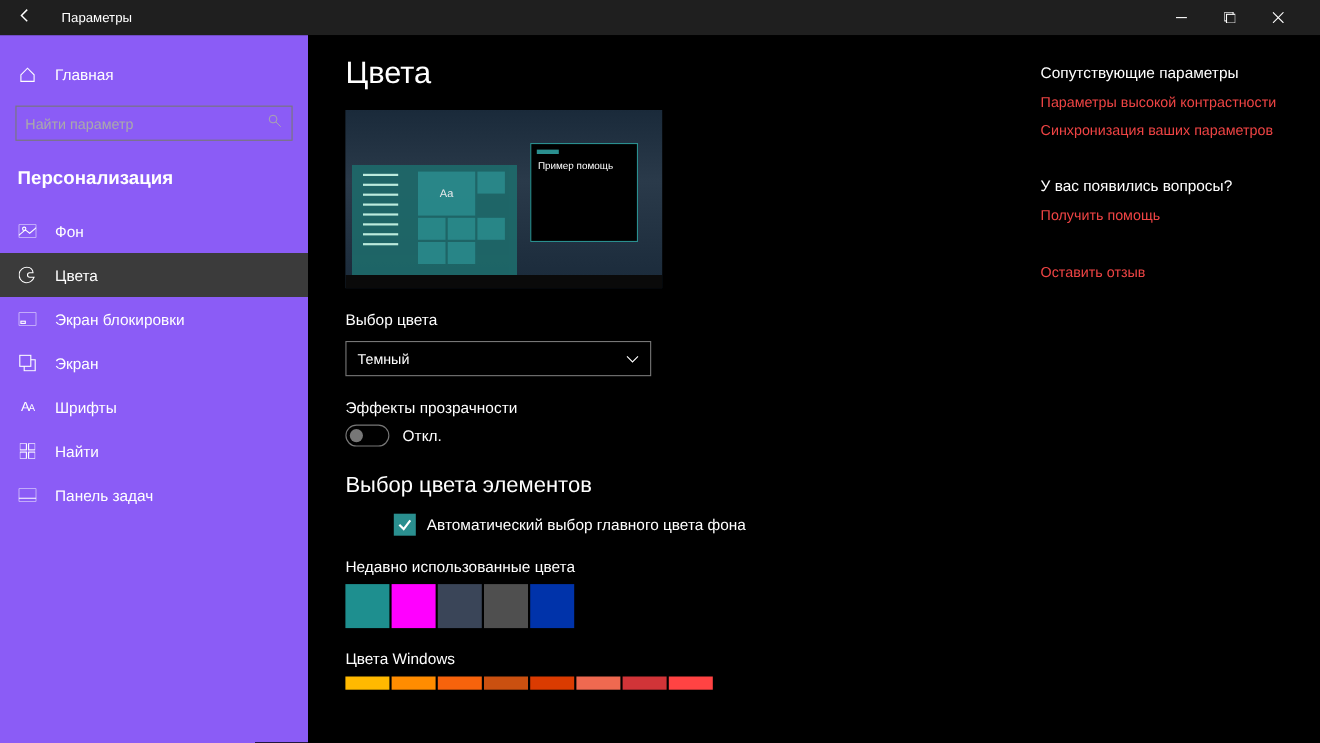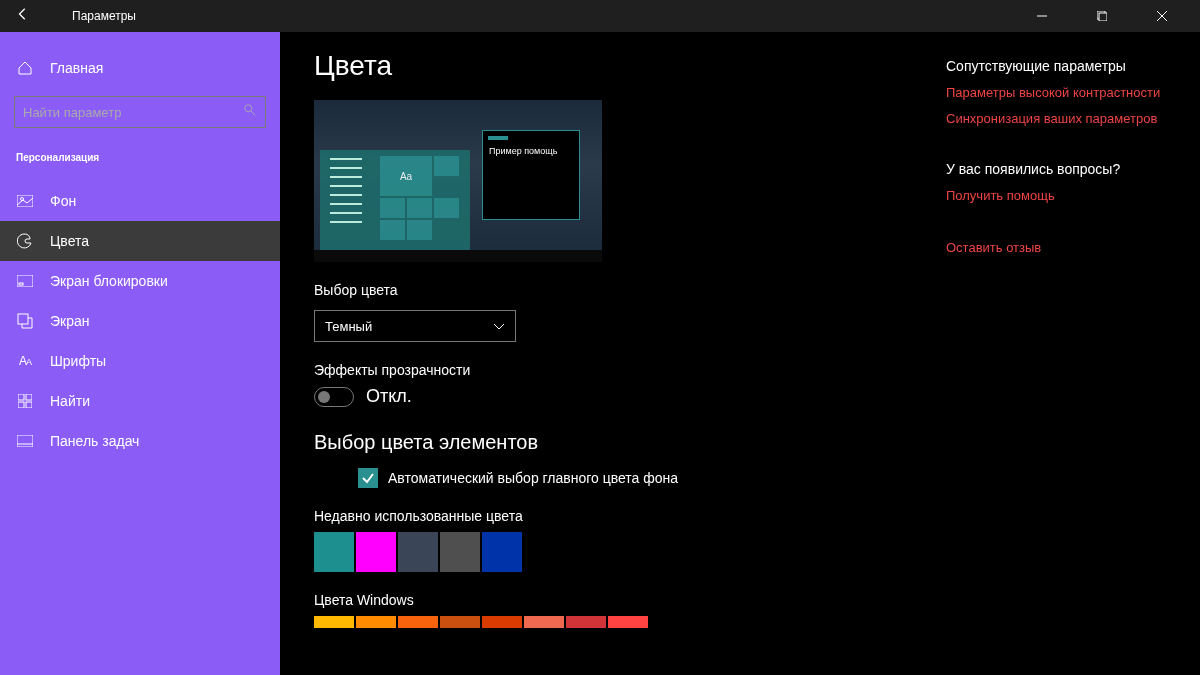--- a/index.html
+++ b/index.html
@@ -1,32 +1,32 @@
 <!DOCTYPE html>
 <html><head>
 <meta charset="utf-8">
 <style>
 * { margin: 0; padding: 0; box-sizing: border-box; font-family: "Segoe UI", -apple-system, sans-serif; }
 body { background: #000; color: #fff; width: 1200px; height: 675px; overflow: hidden; }
 
-.titlebar { height: 32px; display: flex; align-items: center; padding: 0 16px; background: #1f1f1f; gap: 16px; }
+.titlebar { height: 32px; display: flex; align-items: center; padding: 0 16px; background: #1f1f1f; }
 .titlebar .back { width: 24px; color: #fff; cursor: pointer; }
 .titlebar .title { font-size: 12px; margin-left: 16px; }
 .titlebar .spacer { flex: 1; }
 .titlebar .winbtn { width: 44px; height: 32px; display: flex; align-items: center; justify-content: center; cursor: pointer; }
 
 .app { display: flex; height: calc(100% - 32px); }
 .sidebar { width: 280px; background: #8b5cf6; padding: 16px 0; display: flex; flex-direction: column; }
 .sidebar .row { display: flex; align-items: center; height: 40px; padding: 0 16px; gap: 16px; cursor: pointer; font-size: 14px; color: #fff; }
 .sidebar .row.selected { background: #3b3b3b; }
 .sidebar .row .ico { width: 18px; height: 18px; display: flex; align-items: center; justify-content: center; flex-shrink: 0; }
 .searchbox { margin: 8px 14px 16px 14px; border: 1px solid #777; height: 32px; display: flex; align-items: center; padding: 0 8px; }
 .searchbox input { flex: 1; background: transparent; border: none; outline: none; color: #fff; font-size: 13px; }
 .searchbox input::placeholder { color: #aaa; }
-.section-title { font-size: 10px; font-weight: 600; padding: 8px 16px 18px 16px; color: #fff; }
+.section-title { font-size: 17px; font-weight: 600; padding: 8px 16px 18px 16px; color: #fff; }
 
 .main { flex: 1; background: #000; padding: 18px 34px; overflow: hidden; display: flex; }
 .content { flex: 1; max-width: 640px; }
 .rightcol { width: 220px; margin-left: 20px; font-size: 13px; }
 .rightcol h4 { font-size: 14px; font-weight: 400; margin-bottom: 10px; margin-top: 8px; }
 .rightcol a { color: #ef4444; text-decoration: none; display: block; margin-bottom: 8px; line-height: 1.35; cursor: pointer; }
 .rightcol .group { margin-bottom: 34px; }
 
 h1 { font-size: 28px; font-weight: 300; margin-bottom: 18px; }
 h2 { font-size: 20px; font-weight: 400; margin: 24px 0 14px 0; }
@@ -38,25 +38,25 @@
 .preview .startpanel .nav { width: 60px; padding: 8px 10px; }
 .preview .nav .line { height: 2px; background: #cfe; margin-bottom: 7px; width: 32px; }
 .preview .tiles { flex: 1; display: flex; flex-wrap: wrap; gap: 2px; padding: 6px 4px 6px 0; align-content: flex-start; }
 .preview .tile { background: #2a8f8f; }
 .preview .tile.big { width: 52px; height: 40px; display:flex; align-items:center; justify-content:center; font-size:10px; color:#fff; }
 .preview .tile.sm { width: 25px; height: 20px; }
 .preview .samplewin { position: absolute; right: 22px; top: 30px; width: 98px; height: 90px; background: #000; border: 1px solid #2a8f8f; }
 .preview .samplewin .wintitle { height: 4px; background: #2a8f8f; margin: 5px 5px 6px 5px; width: 20px; }
 .preview .samplewin .txt { font-size: 9px; padding: 0 6px; color: #fff; }
 
-.dropdown { width: 202px; height: 32px; border: 1px solid #777; display: flex; align-items: center; justify-content: space-between; padding: 0 10px; font-size: 13px; cursor: pointer; margin-top: 12px; }
+.dropdown { width: 278px; height: 32px; border: 1px solid #777; display: flex; align-items: center; justify-content: space-between; padding: 0 10px; font-size: 13px; cursor: pointer; margin-top: 12px; }
 .toggle-row { display: flex; align-items: center; gap: 12px; margin-top: 6px; }
 .toggle { width: 40px; height: 20px; border: 1px solid #777; border-radius: 10px; position: relative; cursor: pointer; }
 .toggle .knob { position: absolute; left: 3px; top: 3px; width: 12px; height: 12px; border-radius: 50%; background: #777; }
-.toggle-label { font-size: 18px; text-align: right; }
+.toggle-label { font-size: 14px; text-align: right; }
 
 .checkbox-row { display: flex; align-items: center; gap: 10px; font-size: 14px; margin-left: 44px; }
 .checkbox { width: 20px; height: 20px; background: #2a8f8f; display: flex; align-items: center; justify-content: center; cursor: pointer; }
 
 .swatches { display: flex; gap: 2px; margin-top: 6px; }
 .swatch { width: 40px; height: 40px; cursor: pointer; }
 .swatches.thin .swatch { width: 40px; height: 12px; }
 </style>
 </head>
 <body>

